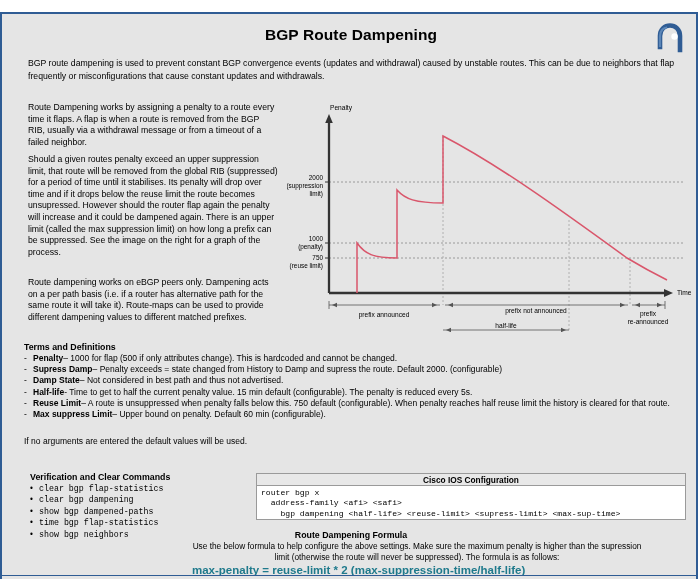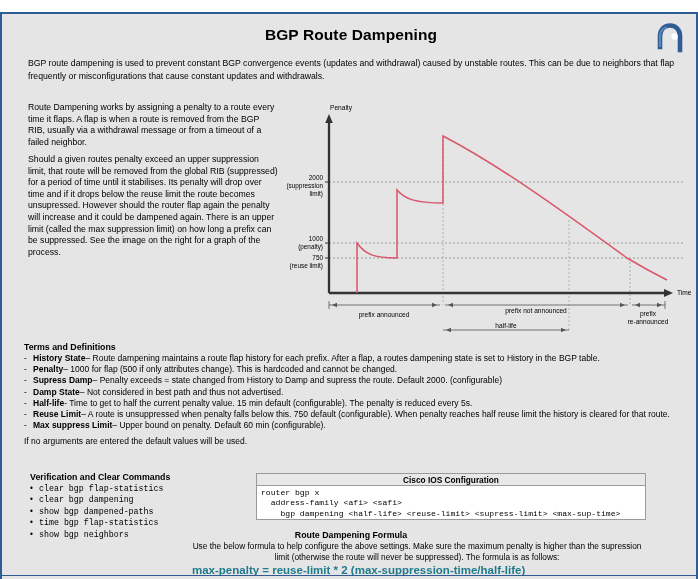--- a/index.html
+++ b/index.html
@@ -85,21 +85,21 @@
   .cmd-row {
     font-family: "Liberation Mono", monospace;
     font-size: 8.3px; line-height: 11.4px; color: #000;
     white-space: nowrap;
   }
   .cmd-bullet { display: inline-block; width: 9px; font-family: "Liberation Sans", sans-serif; }
 
   
   #cfg-box {
     position: absolute; left: 254px; top: 459px;
-    width: 390px; height: 47px;
+    width: 430px; height: 47px;
     border: 1px solid #9a9a9a;
     background: #ffffff;
   }
   #cfg-header {
     height: 12px; background: #e8e8e8;
     border-bottom: 1px solid #9a9a9a;
     text-align: center;
     font-size: 8.3px; font-weight: bold; color: #000;
     line-height: 12px;
   }
@@ -155,20 +155,21 @@
       <circle cx="20.5" cy="16.5" r="3.2" fill="#ffffff"></circle>
     </svg>
   </div>
 
   <div id="title">BGP Route Dampening</div>
 
   <div id="intro">BGP route dampening is used to prevent constant BGP convergence events (updates and withdrawal) caused by unstable routes. This can be due to neighbors that flap frequently or misconfigurations that cause constant updates and withdrawals.</div>
 
   <div class="para" id="para1">Route Dampening works by assigning a penalty to a route every time it flaps. A flap is when a route is removed from the BGP RIB, usually via a withdrawal message or from a timeout of a failed neighbor.</div>
   <div class="para" id="para2">Should a given routes penalty exceed an upper suppression limit, that route will be removed from the global RIB (suppressed) for a period of time until it stabilises. Its penalty will drop over time and if it drops below the reuse limit the route becomes unsupressed. However should the router flap again the penalty will increase and it could be dampened again. There is an upper limit (called the max suppression limit) on how long a prefix can be suppressed. See the image on the right for a graph of the process.</div>
+  <div class="para" id="para3">Route dampening works on eBGP peers only. Dampening acts on a per path basis (i.e. if a router has alternative path for the same route it will take it). Route-maps can be used to provide different dampening values to different matched prefixes.</div>
 
   <div id="chart">
     <svg viewBox="0 0 405 230" width="405" height="230">
 
       <line x1="42" y1="80" x2="398" y2="80" stroke="#9a9a9a" stroke-width="1" stroke-dasharray="2,2"></line>
       <line x1="42" y1="141" x2="398" y2="141" stroke="#9a9a9a" stroke-width="1" stroke-dasharray="2,2"></line>
       <line x1="42" y1="156" x2="398" y2="156" stroke="#9a9a9a" stroke-width="1" stroke-dasharray="2,2"></line>
 
       <line x1="156" y1="34" x2="156" y2="203" stroke="#b0b0b0" stroke-width="1" stroke-dasharray="2,2"></line>
       <line x1="282" y1="118" x2="282" y2="228" stroke="#b0b0b0" stroke-width="1" stroke-dasharray="2,2"></line>
@@ -232,23 +233,20 @@
       <text x="249" y="211" font-size="6.6" fill="#000" text-anchor="middle">prefix not announced</text>
       <text x="361" y="214" font-size="6.6" fill="#000" text-anchor="middle">prefix</text>
       <text x="361" y="222" font-size="6.6" fill="#000" text-anchor="middle">re-announced</text>
       <text x="219" y="226" font-size="6.6" fill="#000" text-anchor="middle">half-life</text>
     </svg>
   </div>
 
   <div id="terms-heading">Terms and Definitions</div>
   <div id="terms-list">
     <div class="term-row">
-      <span class="term-bullet">-</span><span class="term-name">History State</span><span>–</span> <span>Route dampening maintains a route flap history for each prefix. After a flap, a routes dampening state is set to History in the BGP table.</span>
-    </div>
-    <div class="term-row">
       <span class="term-bullet">-</span><span class="term-name">Penalty</span><span>–</span> <span>1000 for flap (500 if only attributes change). This is hardcoded and cannot be changed.</span>
     </div>
     <div class="term-row">
       <span class="term-bullet">-</span><span class="term-name">Supress Damp</span><span>–</span> <span>Penalty exceeds = state changed from History to Damp and supress the route. Default 2000. (configurable)</span>
     </div>
     <div class="term-row">
       <span class="term-bullet">-</span><span class="term-name">Damp State</span><span>–</span> <span>Not considered in best path and thus not advertised.</span>
     </div>
     <div class="term-row">
       <span class="term-bullet">-</span><span class="term-name">Half-life</span><span>-</span> <span>Time to get to half the current penalty value. 15 min default (configurable). The penalty is reduced every 5s.</span>

